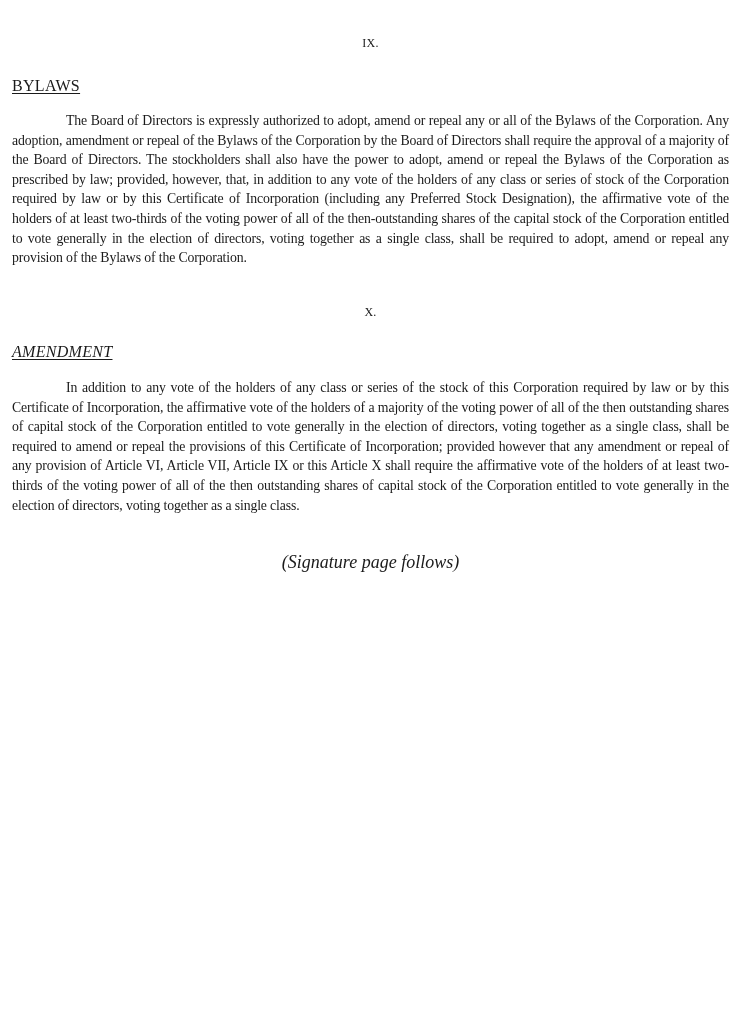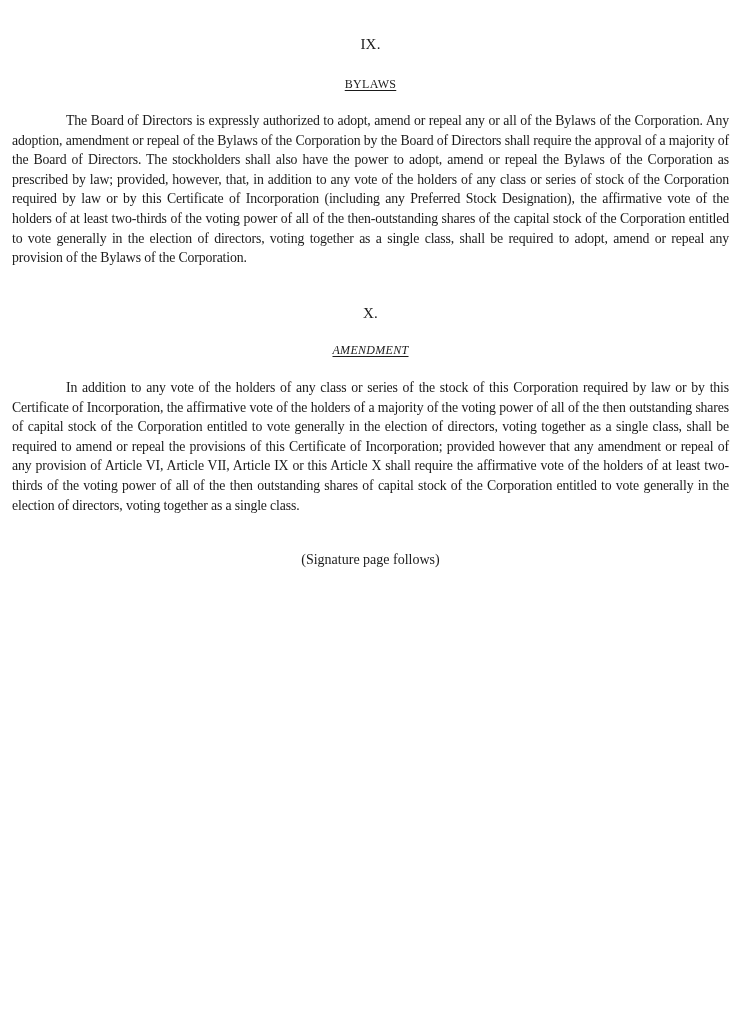--- a/index.html
+++ b/index.html
@@ -19,29 +19,29 @@
       position: absolute;
       left: 12px;
       top: 0;
       width: 717px;
     }
     .article-number {
       position: absolute;
       left: 0;
       width: 717px;
       text-align: center;
-      font-size: 15px;
+      font-size: 12px;
       letter-spacing: 0.2px;
     }
     .article-title {
       position: absolute;
       left: 0;
       width: 717px;
-      text-align: center;
-      font-size: 12px;
+      text-align: left;
+      font-size: 16px;
     }
     .article-title span {
       text-decoration: underline;
       text-underline-offset: 2px;
       letter-spacing: 0.3px;
     }
     .para {
       position: absolute;
       left: 0;
       width: 717px;
@@ -52,21 +52,22 @@
       letter-spacing: -0.15px;
       transform: scaleX(0.965);
       transform-origin: left top;
       width: 743px;
     }
     .sig-note {
       position: absolute;
       left: 0;
       width: 717px;
       text-align: center;
-      font-size: 14px;
+      font-style: italic;
+      font-size: 18px;
     }
   </style>
 </head>
 <body>
 
 <div class="page">
 
   <div class="article-number" style="top:36px;">IX.</div>
 
   <div class="article-title" style="top:77px;">

